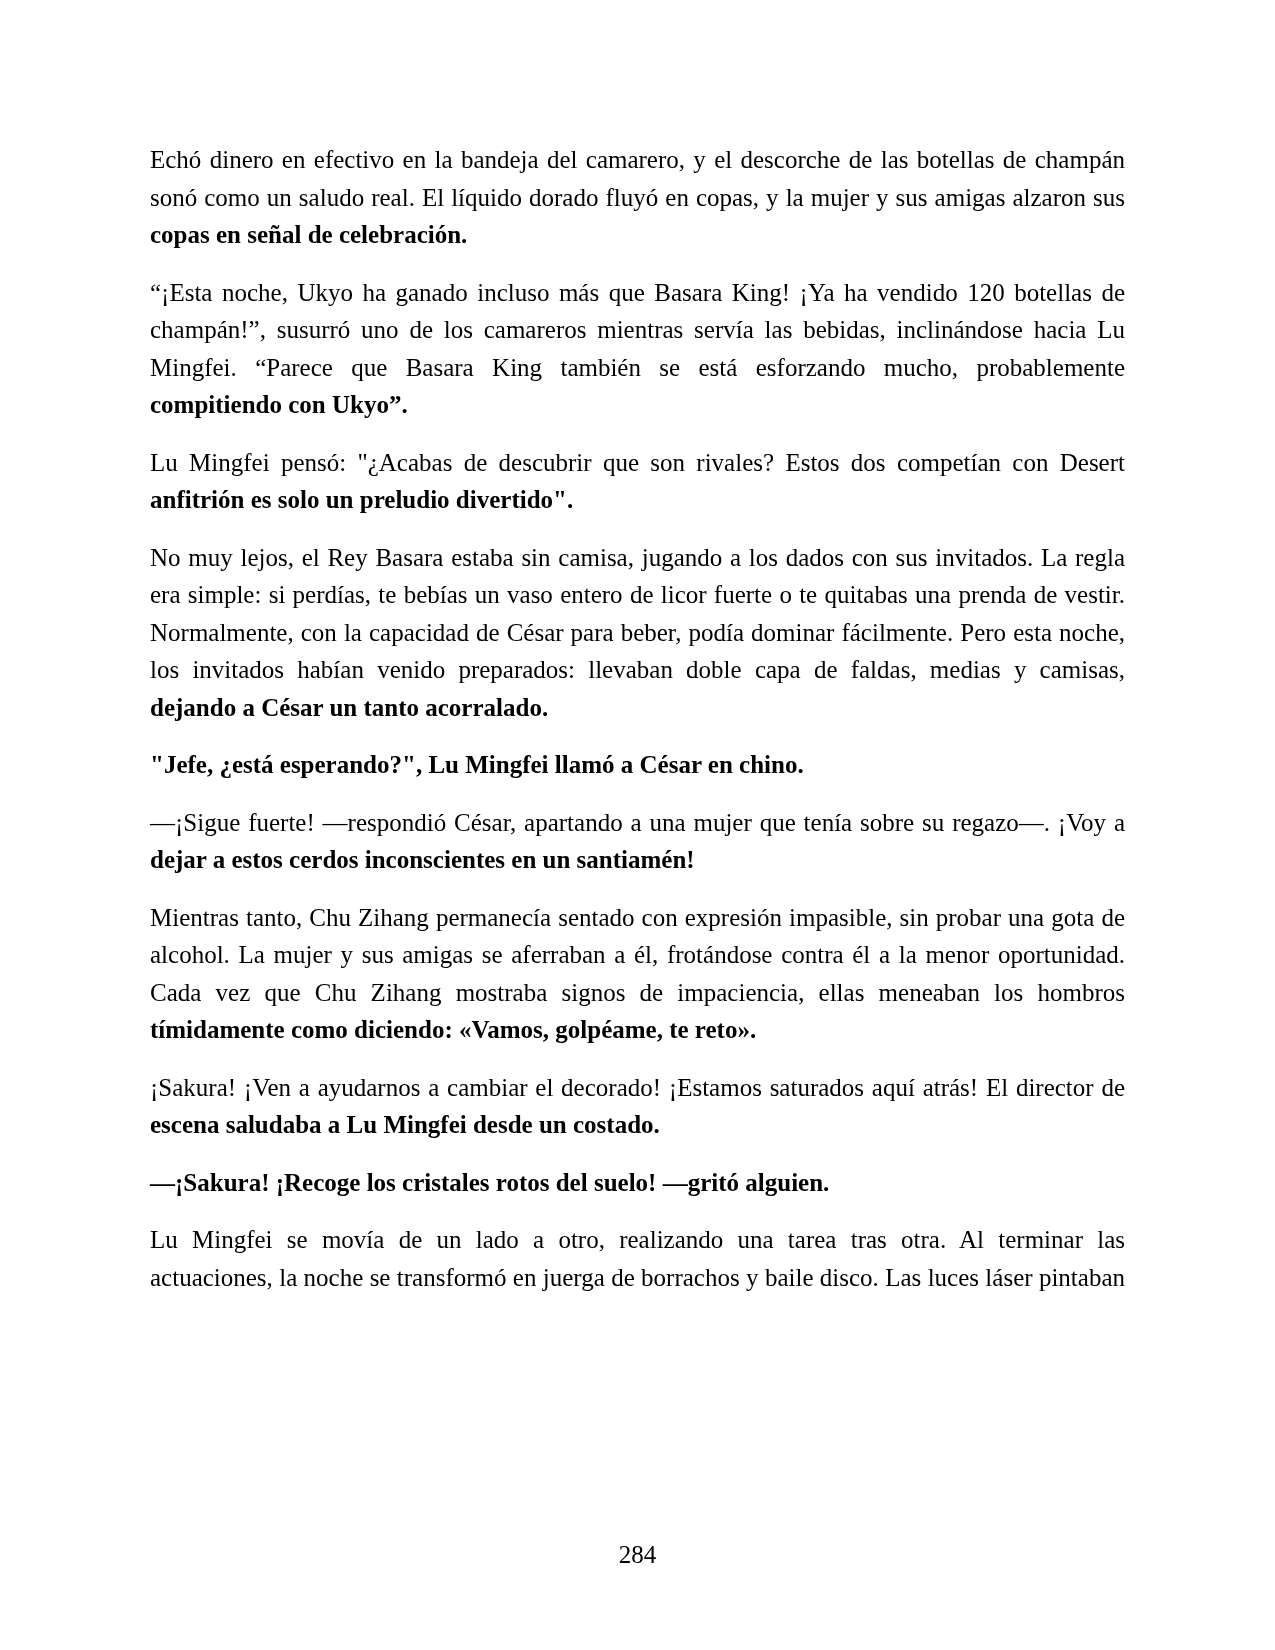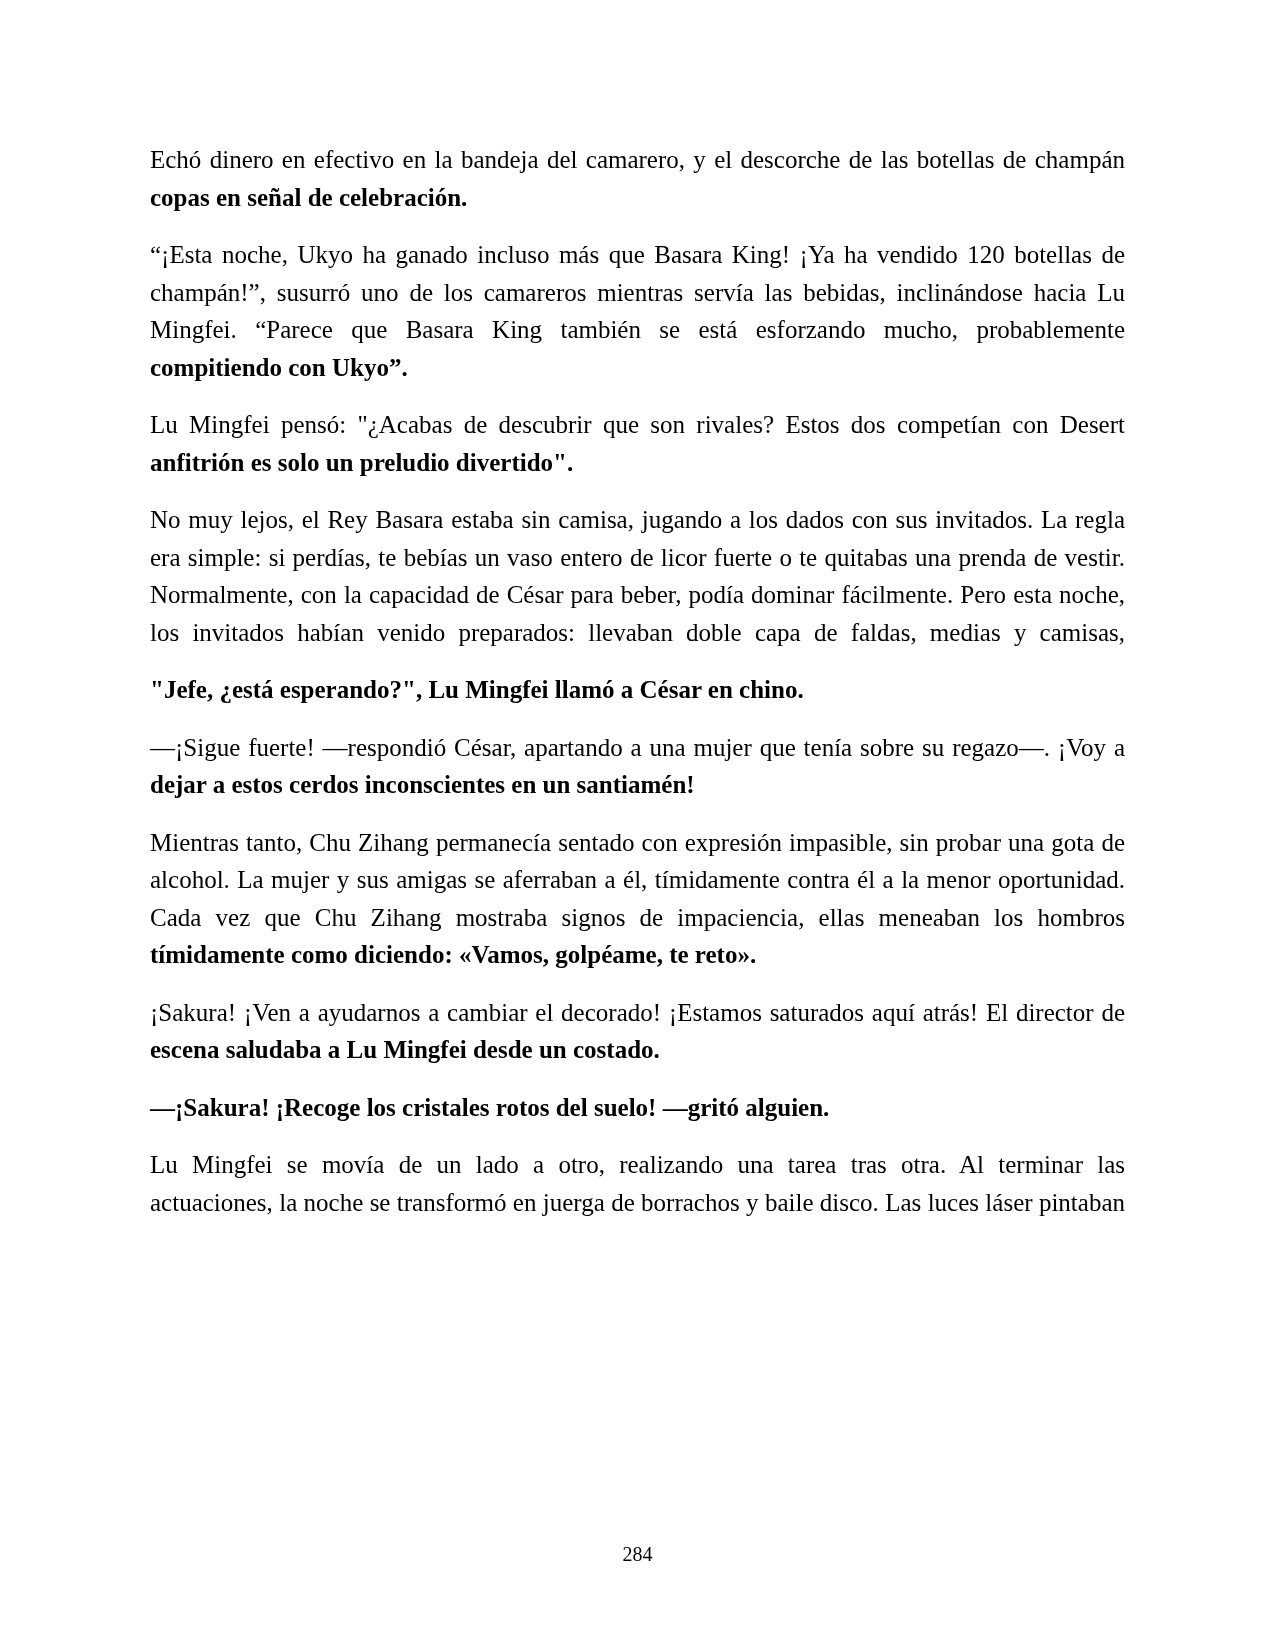--- a/index.html
+++ b/index.html
@@ -35,59 +35,61 @@
   .line.last {
     text-align-last: left;
     font-weight: bold;
   }
   .footer {
     position: absolute;
     top: 1536px;
     left: 0;
     width: 100%;
     text-align: center;
-    font-size: 20px;
+    font-size: 25px;
     line-height: 37.5px;
   }
 </style>
 </head>
 <body>
 
 <div class="page">
   <div class="text-block" id="paragraphs-container">
       <div class="paragraph">
         <div class="line">Echó dinero en efectivo en la bandeja del camarero, y el descorche de las botellas de champán</div>
+        <div class="line">sonó como un saludo real. El líquido dorado fluyó en copas, y la mujer y sus amigas alzaron sus</div>
         <div class="line last">copas en señal de celebración.</div>
       </div>
       <div class="paragraph">
         <div class="line">“¡Esta noche, Ukyo ha ganado incluso más que Basara King! ¡Ya ha vendido 120 botellas de</div>
         <div class="line">champán!”, susurró uno de los camareros mientras servía las bebidas, inclinándose hacia Lu</div>
         <div class="line">Mingfei. “Parece que Basara King también se está esforzando mucho, probablemente</div>
         <div class="line last">compitiendo con Ukyo”.</div>
       </div>
       <div class="paragraph">
         <div class="line">Lu Mingfei pensó: "¿Acabas de descubrir que son rivales? Estos dos competían con Desert</div>
         <div class="line last">anfitrión es solo un preludio divertido".</div>
       </div>
       <div class="paragraph">
         <div class="line">No muy lejos, el Rey Basara estaba sin camisa, jugando a los dados con sus invitados. La regla</div>
         <div class="line">era simple: si perdías, te bebías un vaso entero de licor fuerte o te quitabas una prenda de vestir.</div>
         <div class="line">Normalmente, con la capacidad de César para beber, podía dominar fácilmente. Pero esta noche,</div>
         <div class="line">los invitados habían venido preparados: llevaban doble capa de faldas, medias y camisas,</div>
+        <div class="line last">dejando a César un tanto acorralado.</div>
       </div>
       <div class="paragraph">
         <div class="line last">"Jefe, ¿está esperando?", Lu Mingfei llamó a César en chino.</div>
       </div>
       <div class="paragraph">
         <div class="line">—¡Sigue fuerte! —respondió César, apartando a una mujer que tenía sobre su regazo—. ¡Voy a</div>
         <div class="line last">dejar a estos cerdos inconscientes en un santiamén!</div>
       </div>
       <div class="paragraph">
         <div class="line">Mientras tanto, Chu Zihang permanecía sentado con expresión impasible, sin probar una gota de</div>
-        <div class="line">alcohol. La mujer y sus amigas se aferraban a él, tímidamente contra él a la menor oportunidad.</div>
+        <div class="line">alcohol. La mujer y sus amigas se aferraban a él, frotándose contra él a la menor oportunidad.</div>
         <div class="line">Cada vez que Chu Zihang mostraba signos de impaciencia, ellas meneaban los hombros</div>
         <div class="line last">tímidamente como diciendo: «Vamos, golpéame, te reto».</div>
       </div>
       <div class="paragraph">
         <div class="line">¡Sakura! ¡Ven a ayudarnos a cambiar el decorado! ¡Estamos saturados aquí atrás! El director de</div>
         <div class="line last">escena saludaba a Lu Mingfei desde un costado.</div>
       </div>
       <div class="paragraph">
         <div class="line last">—¡Sakura! ¡Recoge los cristales rotos del suelo! —gritó alguien.</div>
       </div>

